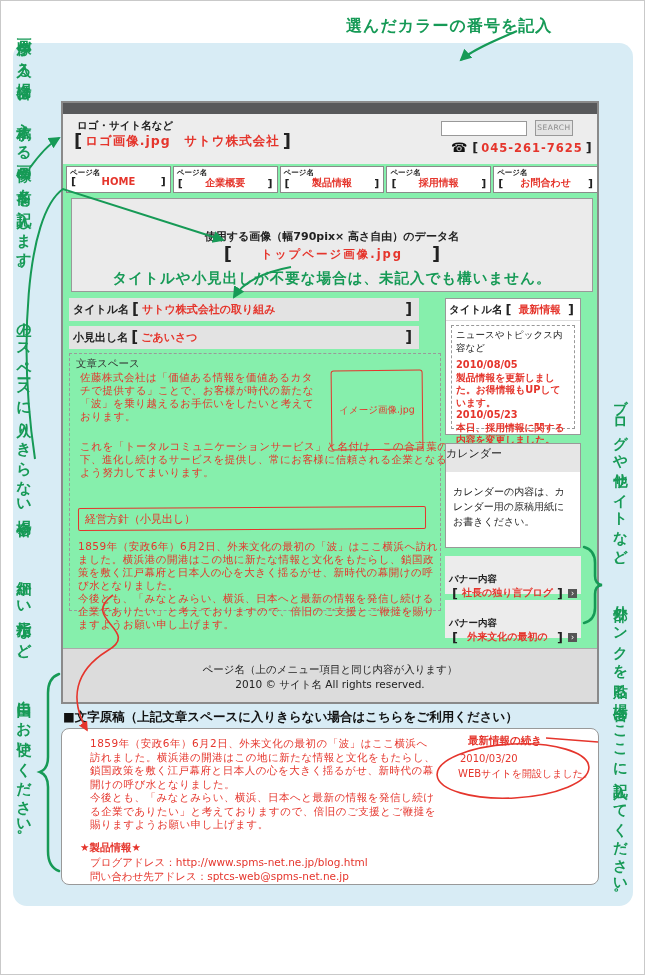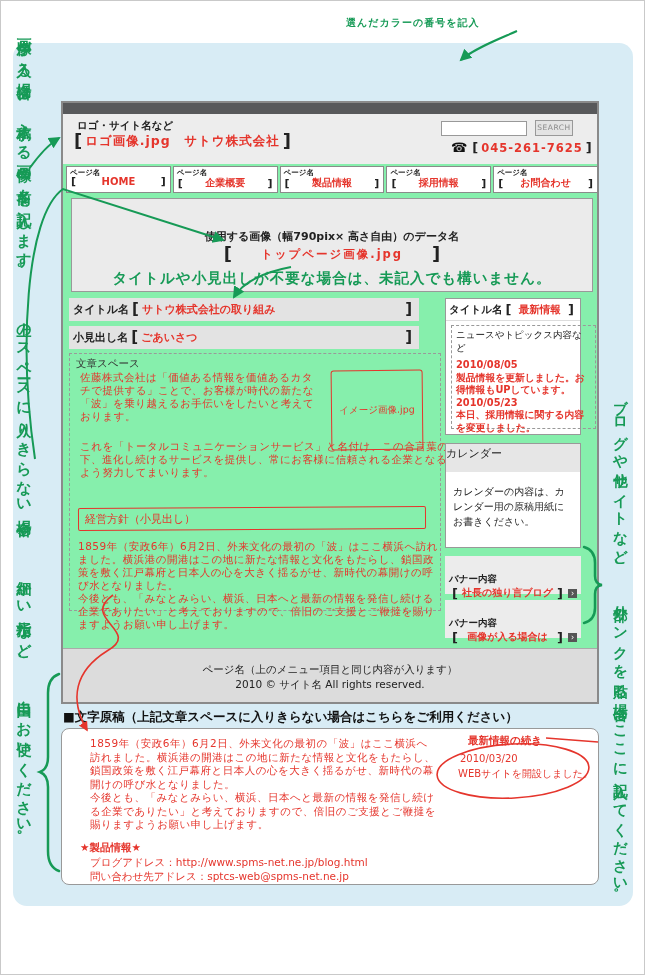--- a/index.html
+++ b/index.html
@@ -18,21 +18,21 @@
     position:absolute;left:0;top:0;width:645px;height:975px;
     border:1px solid #c9c9c9;background:#fff;
   }
   .blue-panel{
     position:absolute;left:12px;top:42px;width:620px;height:863px;
     background:var(--blue);border-radius:14px;
   }
   
   .top-note{
     position:absolute;left:345px;top:15px;color:var(--green);
-    font-size:10px;font-weight:bold;letter-spacing:1px;
+    font-size:16px;font-weight:bold;letter-spacing:1px;
   }
   .sheet-title{
     position:absolute;left:66px;top:58px;width:520px;
     display:flex;align-items:baseline;font-size:15px;font-weight:bold;color:#111;
   }
   .color-num{
     display:inline-block;width:44px;margin:0 4px;text-align:center;
     border-bottom:2px solid #555;color:var(--red);font-size:14px;font-weight:bold;
   }
   .title-suffix{margin-left:34px;}
@@ -113,21 +113,21 @@
   
   .news-box{
     position:absolute;left:382px;top:195px;width:136px;height:137px;
     background:#fff;border:1px solid #999;
   }
   .news-head{display:flex;align-items:center;height:22px;padding:0 3px;border-bottom:1px solid #ddd;}
   .news-head .bar-label{font-size:10.5px;font-weight:bold;color:#222;}
   .news-head .hw{font-size:10.5px;font-weight:bold;flex:1;text-align:center;}
   .news-head .bk{font-size:13px;}
   .news-dash{
-    position:absolute;left:5px;top:26px;width:145px;height:104px;
+    position:absolute;left:5px;top:26px;width:124px;height:104px;
     border:1px dashed #999;padding:3px 4px;
   }
   .news-hint{font-size:9.5px;color:#222;margin-bottom:4px;}
   .news-entry{color:var(--red);font-size:9.8px;line-height:12.5px;font-weight:bold;}
   .calendar-box{
     position:absolute;left:382px;top:340px;width:136px;height:105px;
     background:#fff;border:1px solid #999;
   }
   .cal-head{height:28px;background:#e6e6e6;text-align:left;font-size:11px;font-weight:normal;color:#222;line-height:20px;}
   .cal-note{padding:12px 7px;font-size:10px;color:#222;line-height:15px;}
@@ -326,21 +326,21 @@
         <span class="bk">[</span>
         <span class="hw">社長の独り言ブログ</span>
         <span class="bk">]</span>
         <span class="banner-arrow">›</span>
       </div>
     </div>
     <div class="banner b2">
       <div class="banner-label">バナー内容</div>
       <div class="banner-row">
         <span class="bk">[</span>
-        <span class="hw">画像が入る場合は</span>
+        <span class="hw">外来文化の最初の</span>
         <span class="bk">]</span>
         <span class="banner-arrow">›</span>
       </div>
     </div>
 
     <div class="mock-footer">
       <div>ページ名（上のメニュー項目と同じ内容が入ります）</div>
       <div>2010 © サイト名 All rights reserved.</div>
     </div>
   </div>

